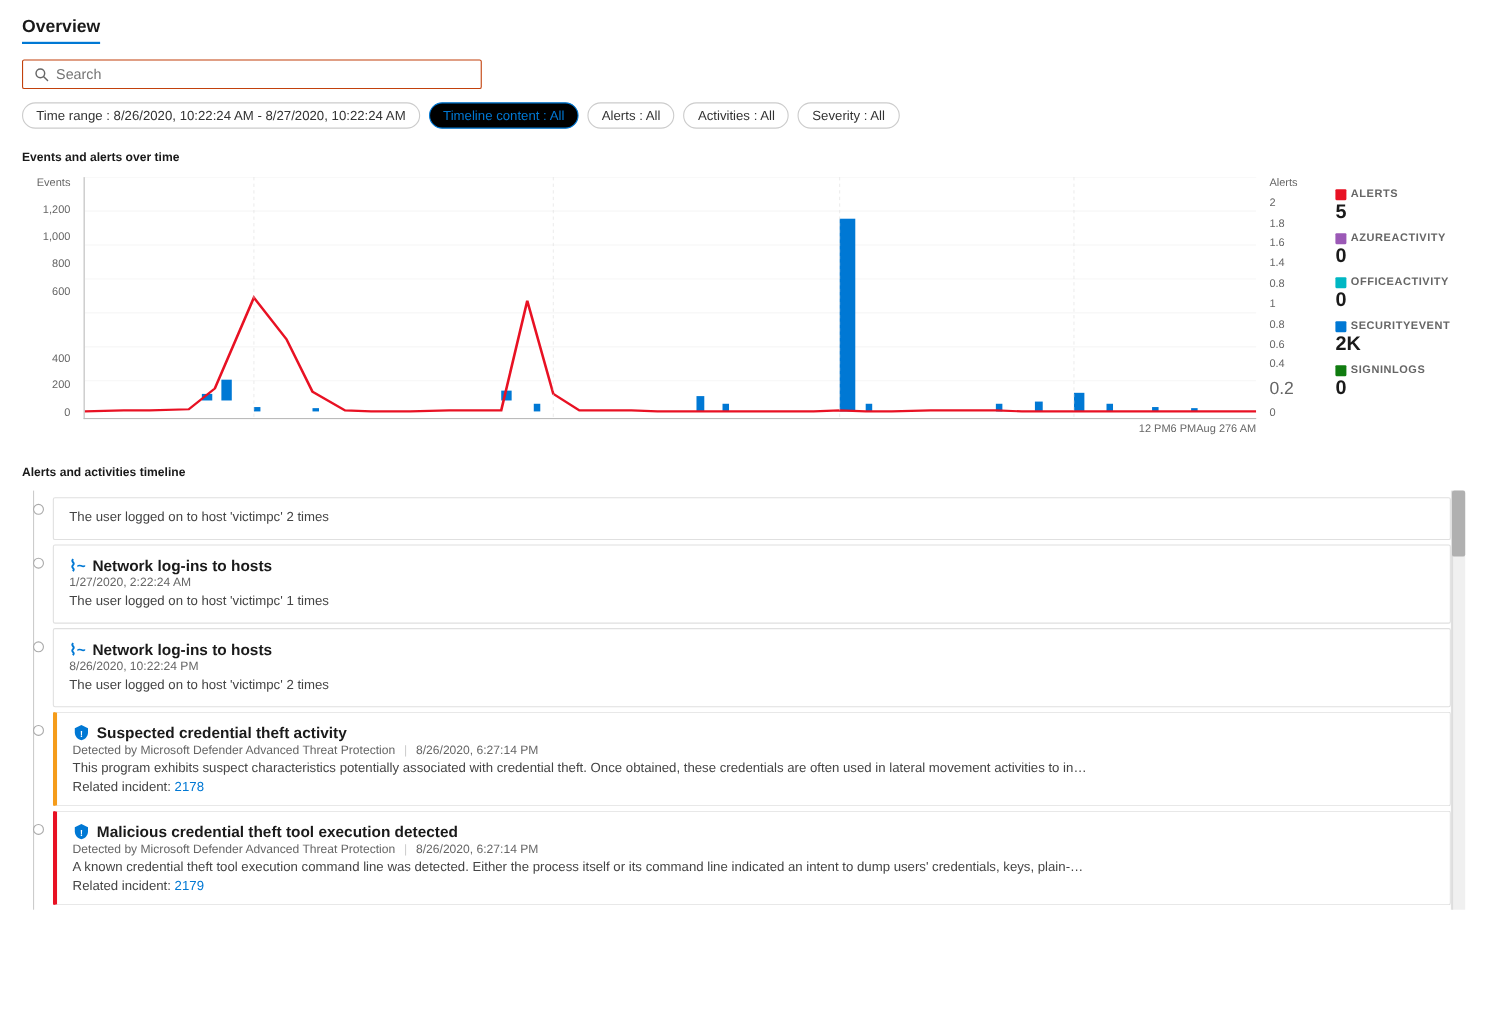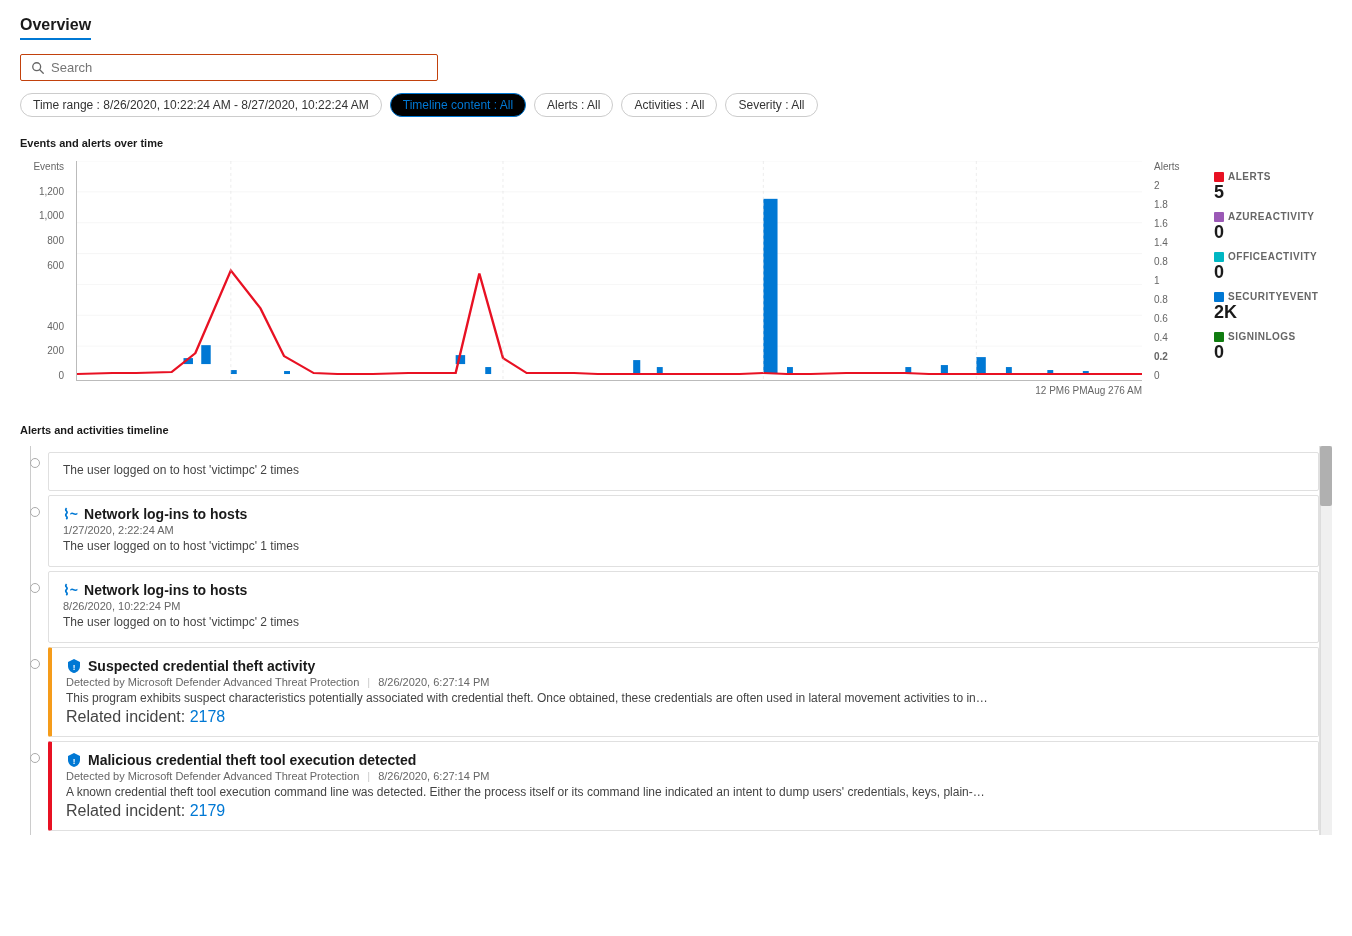--- a/index.html
+++ b/index.html
@@ -33,21 +33,21 @@
 
     .timeline-card { border: 1px solid #e0e0e0; border-radius: 2px; padding: 10px 14px; background: #fff; margin-bottom: 4px; }
     .timeline-card.alert-orange { border-left: 4px solid #f59c1a; }
     .timeline-card.alert-red { border-left: 4px solid #e81123; }
 
     .card-title-row { display: flex; align-items: center; gap: 6px; margin-bottom: 2px; }
     .card-title { font-size: 14px; font-weight: 600; color: #1a1a1a; }
     .card-meta { font-size: 11px; color: #666; margin-bottom: 3px; display: flex; align-items: center; gap: 8px; }
     .card-meta-sep { color: #ccc; }
     .card-desc { font-size: 12px; color: #444; margin-bottom: 3px; }
-    .card-related { font-size: 16px; color: #444; }
+    .card-related { font-size: 12px; color: #444; }
     .card-link { color: #0078d4; text-decoration: none; }
   </style>
 </head>
 <body>
 
 <div class="page">
 
   
   <div class="page-title">Overview</div>
 
@@ -138,21 +138,21 @@
         <div style="font-size:10px;color:#666;">Alerts</div>
         <div style="font-size:10px;color:#666;">2</div>
         <div style="font-size:10px;color:#666;">1.8</div>
         <div style="font-size:10px;color:#666;">1.6</div>
         <div style="font-size:10px;color:#666;">1.4</div>
         <div style="font-size:10px;color:#666;">0.8</div>
         <div style="font-size:10px;color:#666;">1</div>
         <div style="font-size:10px;color:#666;">0.8</div>
         <div style="font-size:10px;color:#666;">0.6</div>
         <div style="font-size:10px;color:#666;">0.4</div>
-        <div style="font-size:10px;color:#666;font-weight:bold;">0.2</div>
+        <div style="font-size:16px;color:#666;">0.2</div>
         <div style="font-size:10px;color:#666;">0</div>
       </div>
 
       <div class="chart-legend" style="min-width:130px;">
         <div class="legend-item">
           <div class="legend-label">
             <span class="legend-dot" style="background:#e81123;"></span>
             <span>ALERTS</span>
           </div>
           <div class="legend-value">5</div>

